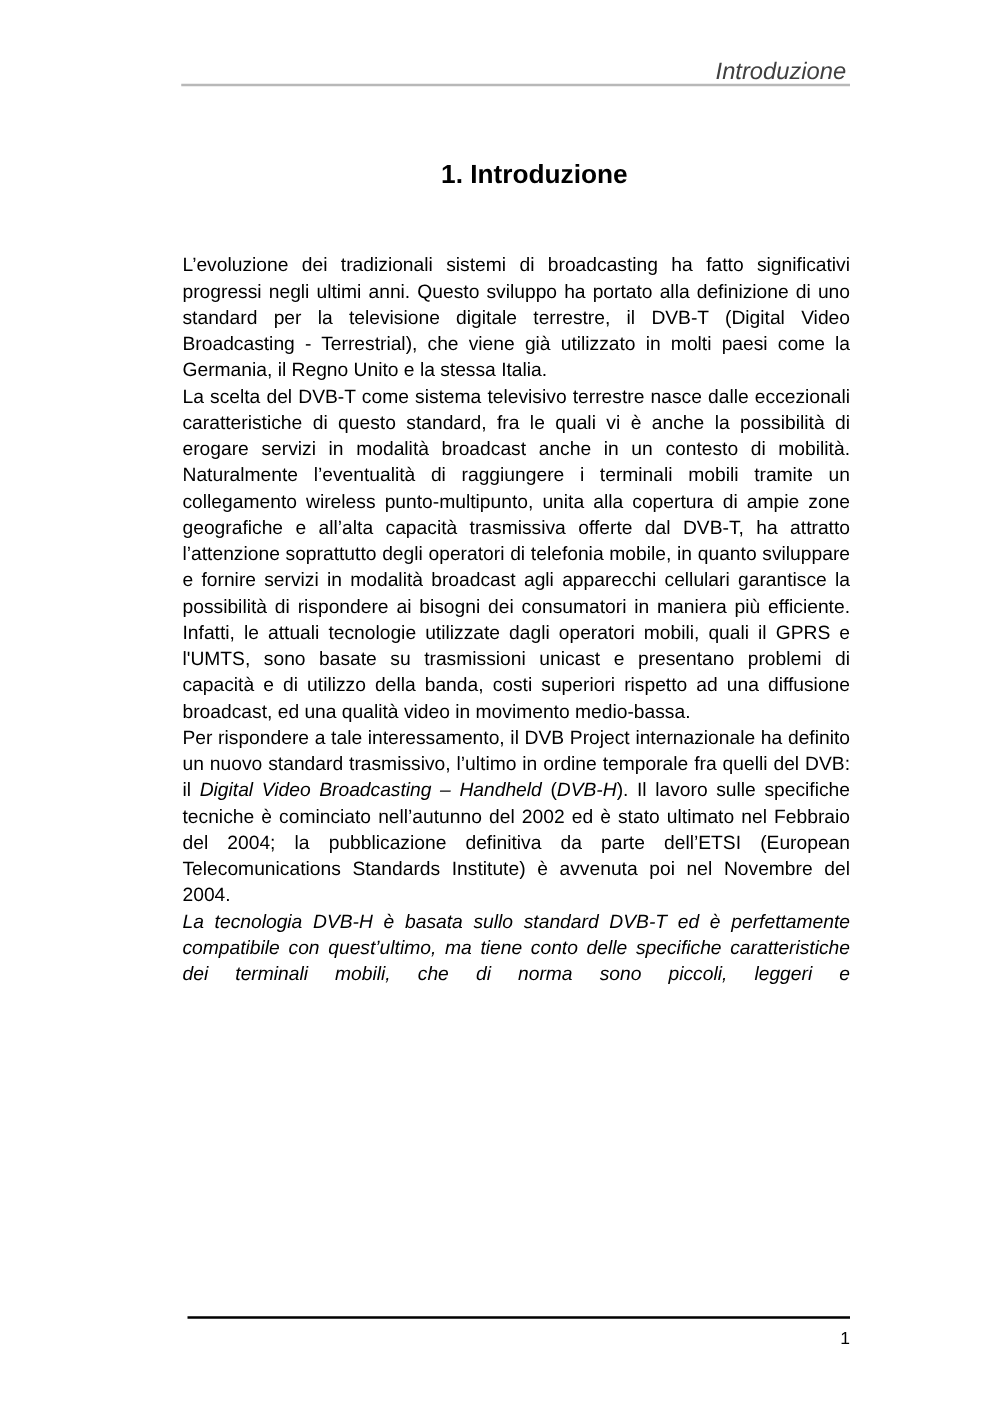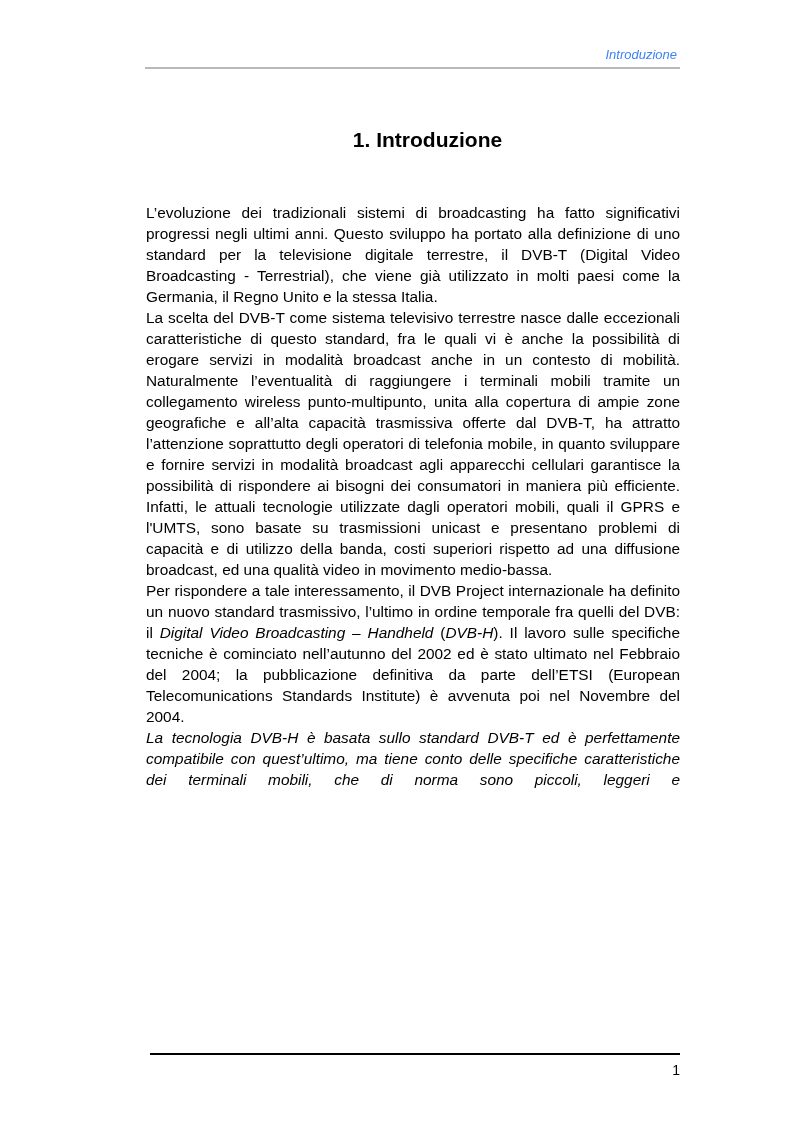--- a/index.html
+++ b/index.html
@@ -1,19 +1,19 @@
 <!DOCTYPE html>
 <html><head>
 <meta charset="utf-8">
 <style>
   html, body { margin: 0; padding: 0; background: #ffffff; }
   body { width: 793px; height: 1123px; position: relative; overflow: hidden;
          font-family: "Liberation Sans", sans-serif; color: #000; }
-  .running-head { position: absolute; top: 47px; right: 116px; font-size: 13px;
-                  font-style: italic; color: #3b82f6; }
+  .running-head { position: absolute; top: 47px; right: 116px; font-size: 19px;
+                  font-style: italic; color: #404040; }
   .head-rule { position: absolute; top: 67px; left: 145px; width: 535px; height: 2px;
                background: #b8b8b8; }
   .chapter-title { position: absolute; top: 128px; left: 0; width: 855px; text-align: center;
                    font-size: 21px; font-weight: bold; }
   .body-text { position: absolute; top: 202px; left: 146px; width: 534px;
                font-size: 15.4px; line-height: 21px; text-align: justify; }
   .body-text p { margin: 0; text-align-last: left; }
   .body-text p.cont { text-align-last: justify; font-style: italic; }
   .foot-rule { position: absolute; top: 1053px; left: 150px; width: 530px; height: 1.5px;
                background: #000; }

